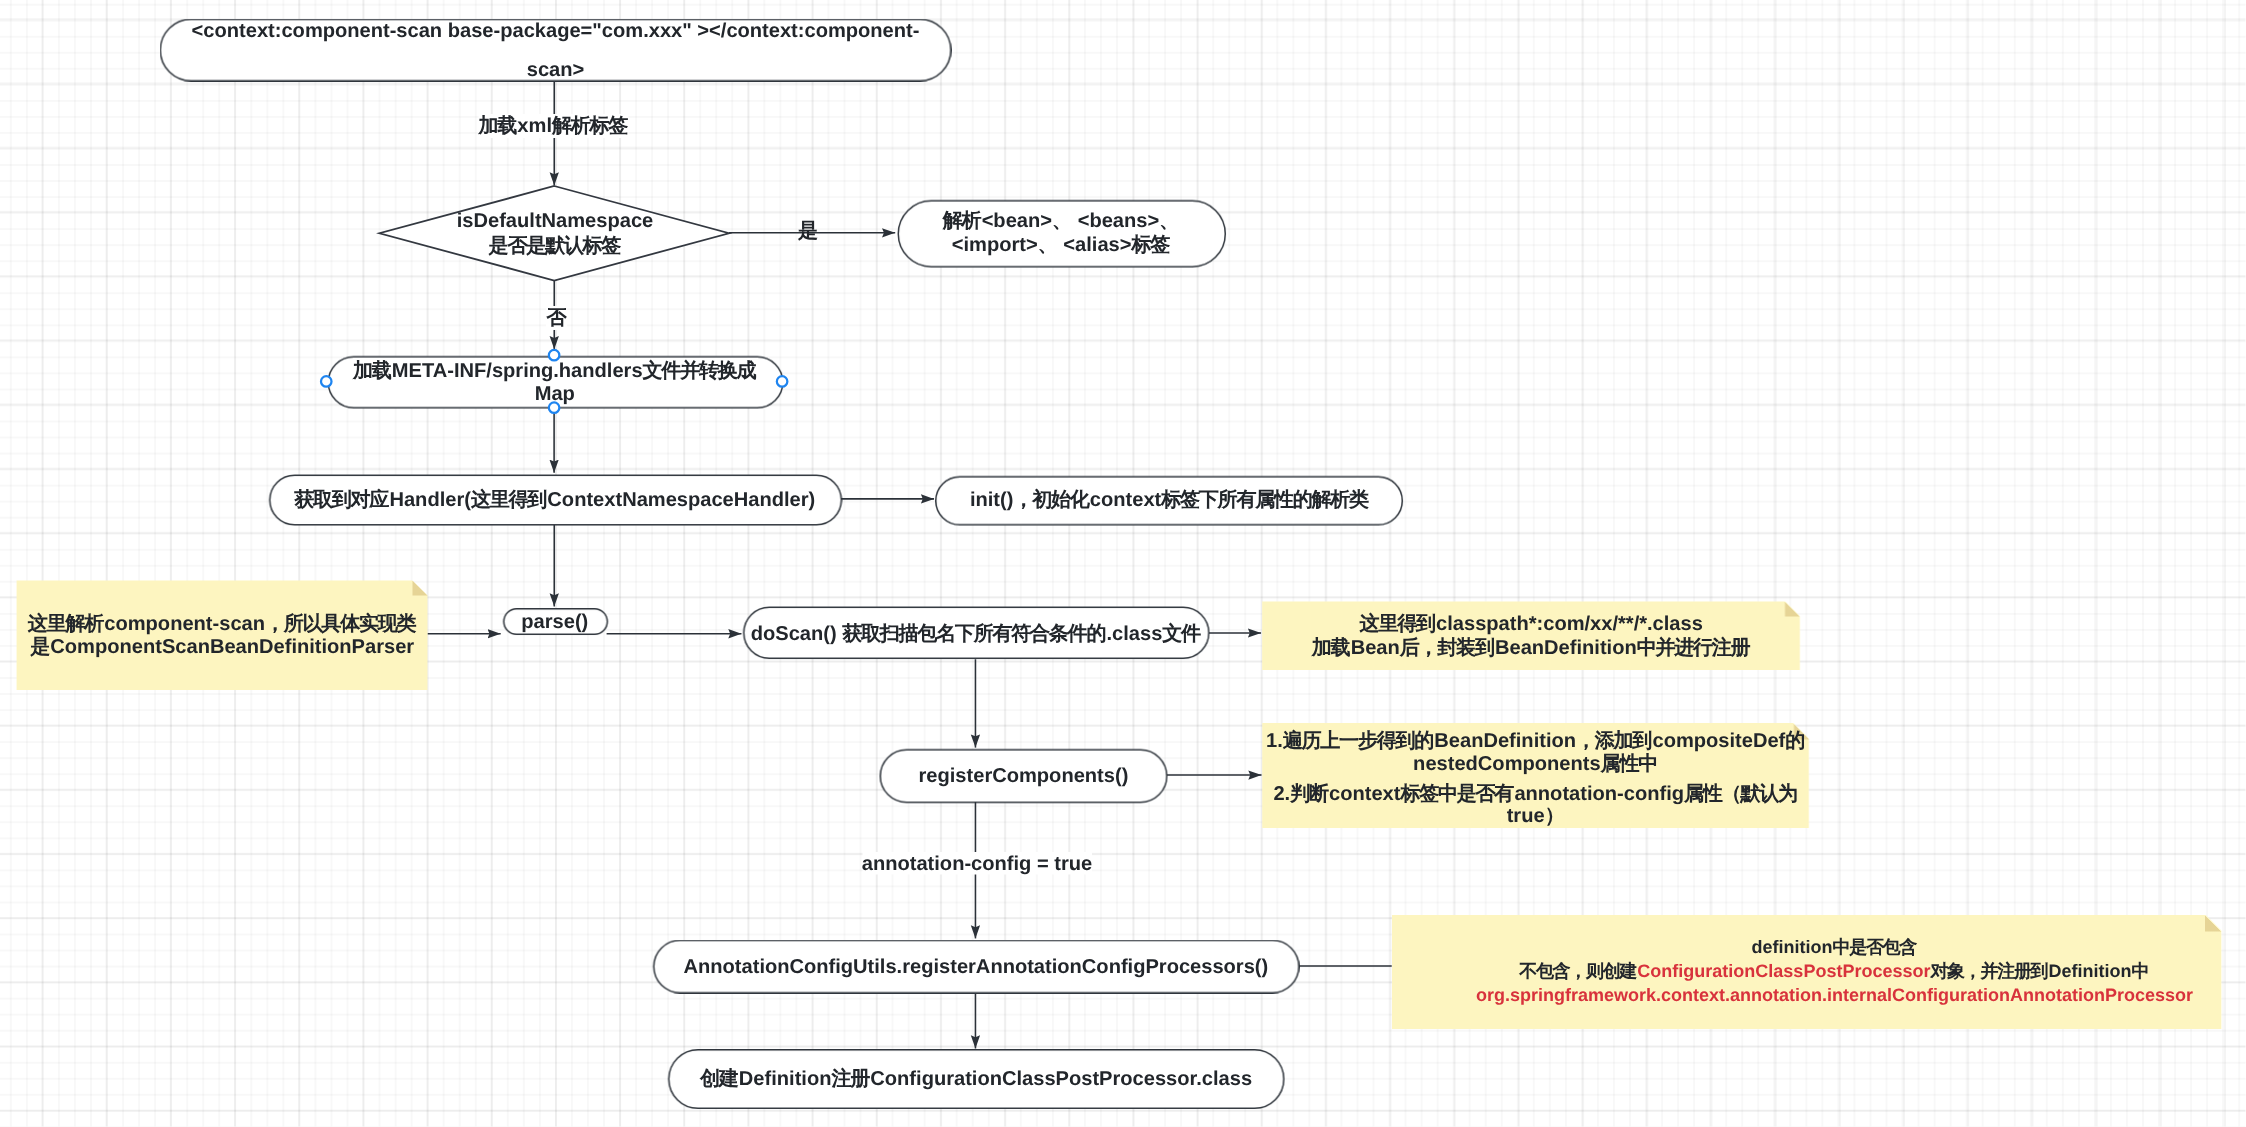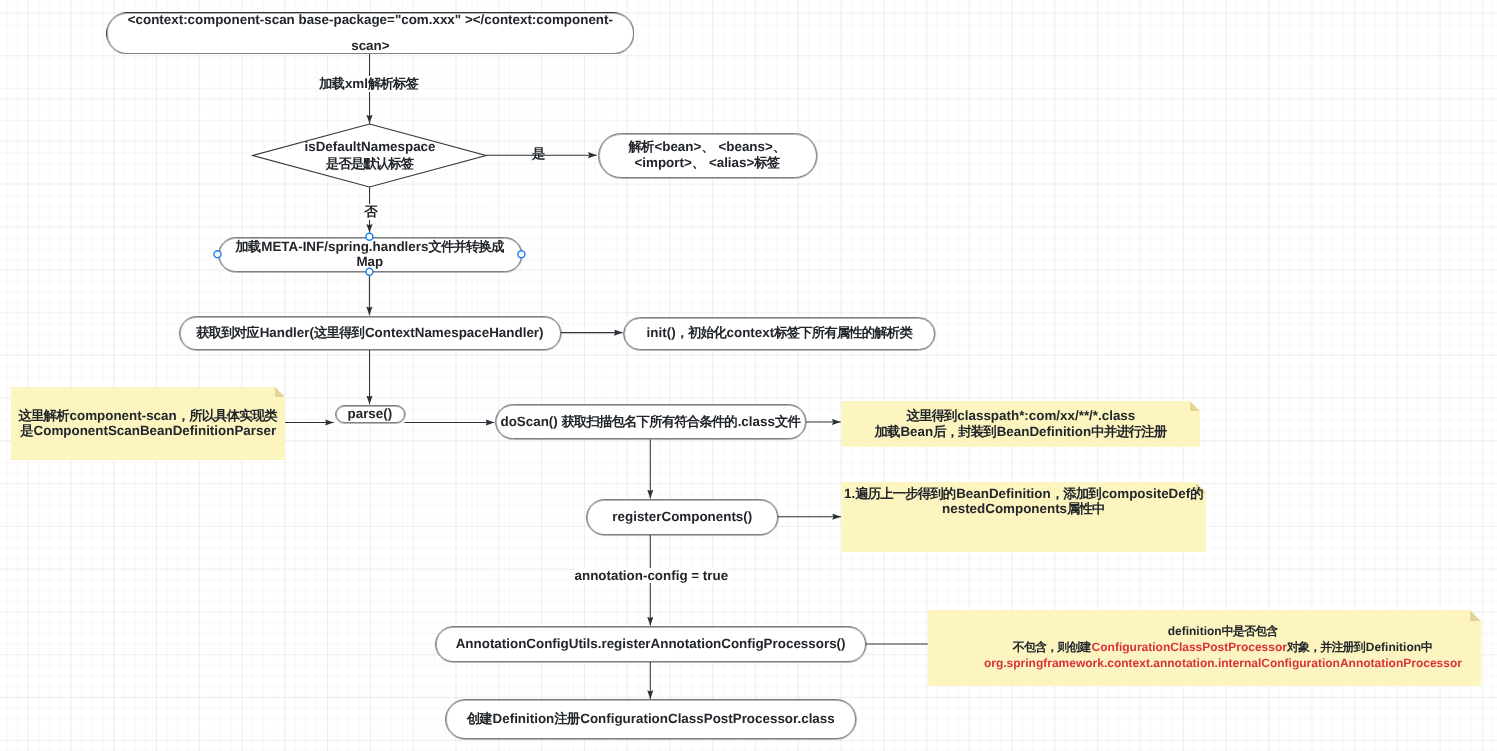--- a/index.html
+++ b/index.html
@@ -135,20 +135,21 @@
   <div class="fold"></div>
   <span><span class="cjk">这里得到</span><span class="ltn">classpath*:com/xx/**/*.class</span></span>
   <span><span class="cjk">加载</span><span class="ltn">Bean</span><span class="cjk">后，封装到</span><span class="ltn">BeanDefinition</span><span class="cjk">中并进行注册</span></span>
 </div>
 
 <div class="note" style="left:841.3px;top:482px;width:365px;height:70px;font-size:13.4px;flex-direction:column;justify-content:flex-start;padding-top:3.7px;">
   <div class="fold"></div>
   <span><span class="ltn">1.</span><span class="cjk">遍历上一步得到的</span><span class="ltn">BeanDefinition</span><span class="cjk">，添加到</span><span class="ltn">compositeDef</span><span class="cjk">的</span></span>
   <span><span class="ltn">nestedComponents</span><span class="cjk">属性中</span></span>
   <span style="height:13px"></span>
+  <span><span class="ltn">2.</span><span class="cjk">判断</span><span class="ltn">context</span><span class="cjk">标签中是否有</span><span class="ltn">annotation-config</span><span class="cjk">属性（默认为</span><span class="ltn">true</span><span class="cjk">）</span></span>
 </div>
 
 <div class="note" style="left:927.6px;top:610px;width:553.7px;height:76px;font-size:12px;flex-direction:column;padding-left:37px;">
   <div class="fold"></div>
   <span><span class="ltn">definition</span><span class="cjk">中是否包含</span></span>
   <span>
     <span><span class="cjk">不包含，则创建</span></span><span style="color:#d8323c"><span class="ltn">ConfigurationClassPostProcessor</span></span><span><span class="cjk">对象，并注册到</span><span class="ltn">Definition</span><span class="cjk">中</span></span>
   </span>
   <span style="color:#d8323c"><span class="ltn">org.springframework.context.annotation.internalConfigurationAnnotationProcessor</span></span>
 </div>

